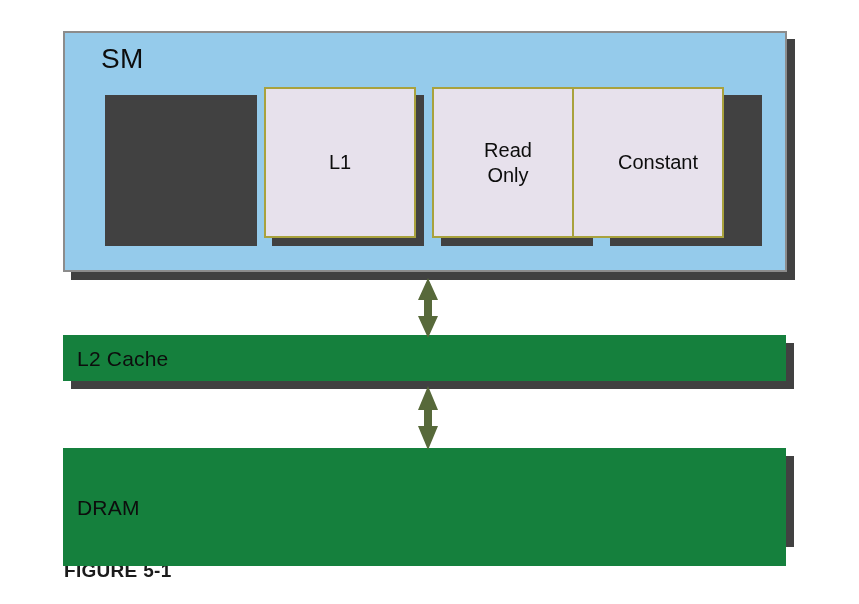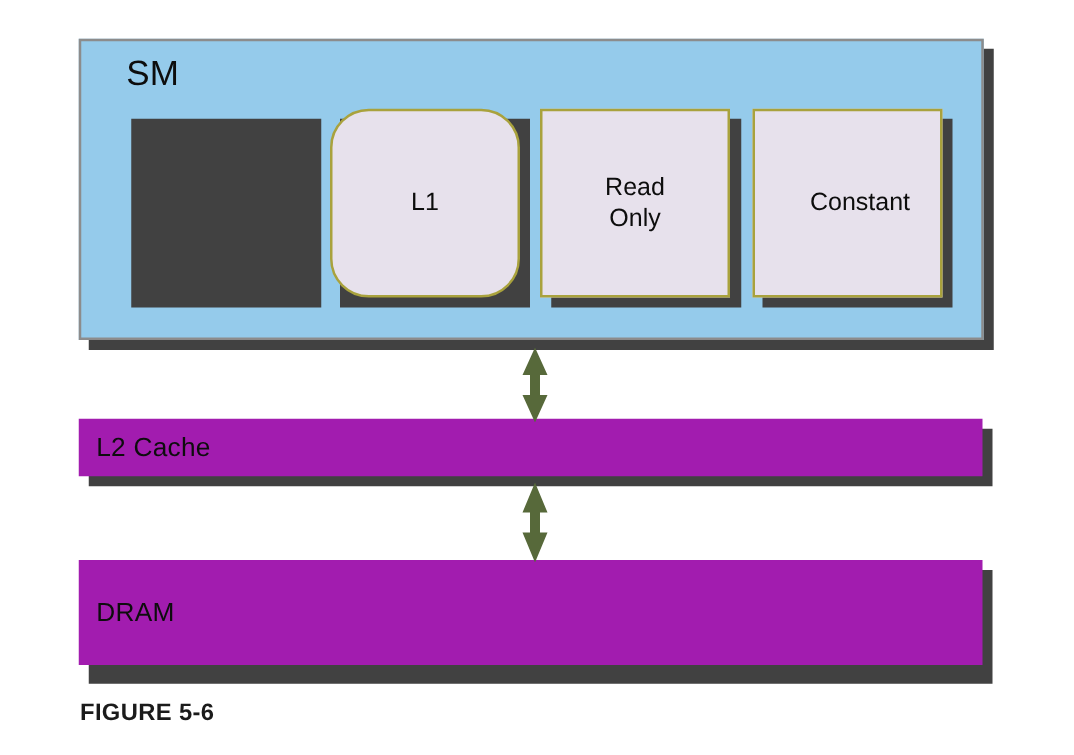--- a/index.html
+++ b/index.html
@@ -81,54 +81,54 @@
     top: 95px;
     width: 152px;
     height: 151px;
     z-index: 1;
   }
   .mem-smem  { background: #F2E73D; }
   .mem-plain { background: #E7E1EC; }
 
   #box-smem       { left: 97px; }
   #box-smem-sh    { left: 105px; }
-  #box-l1         { left: 264px; border-radius: 31px; }
+  #box-l1         { left: 264px; }
   #box-l1-sh      { left: 272px; }
   #box-readonly   { left: 432px; }
   #box-readonly-sh{ left: 441px; }
-  #box-constant   { left: 602px; padding-left: 20px; }
+  #box-constant   { left: 572px; padding-left: 20px; }
   #box-constant-sh{ left: 610px; }
 
   
   .bar {
     position: absolute;
     left: 63px;
     width: 723px;
-    background: #a21caf;
+    background: #15803d;
     display: flex;
     align-items: center;
     z-index: 2;
   }
   .bar-shadow {
     left: 71px;
     width: 723px;
     z-index: 1;
   }
   .bar-label {
     padding-left: 14px;
     font-size: 21px;
     line-height: 25px;
     color: #0d0d0d;
     letter-spacing: 0.2px;
     white-space: nowrap;
   }
 
   #bar-l2      { top: 335px; height: 46px; }
   #bar-l2-sh   { top: 343px; height: 46px; }
-  #bar-dram    { top: 448px; height: 84px; }
+  #bar-dram    { top: 448px; height: 118px; }
   #bar-dram-sh { top: 456px; height: 91px; }
 
   
   .arrow {
     position: absolute;
     left: 411px;
     width: 34px;
     z-index: 3;
   }
   #arrow-sm-l2   { top: 278px; height: 60px; }
@@ -192,15 +192,15 @@
     <svg viewBox="0 0 34 64" preserveAspectRatio="none" aria-hidden="true">
       <polygon points="17,0 27,24 21,24 21,40 27,40 17,64 7,40 13,40 13,24 7,24" fill="#57693A"></polygon>
     </svg>
   </div>
 
   <div class="shadow bar-shadow" id="bar-dram-sh"></div>
   <div class="bar" id="bar-dram">
     <span class="bar-label">DRAM</span>
   </div>
 
-  <div id="figure-caption">FIGURE 5-6</div>
+  <div id="figure-caption">FIGURE 5-1</div>
 
 </div>
 
 </body></html>

